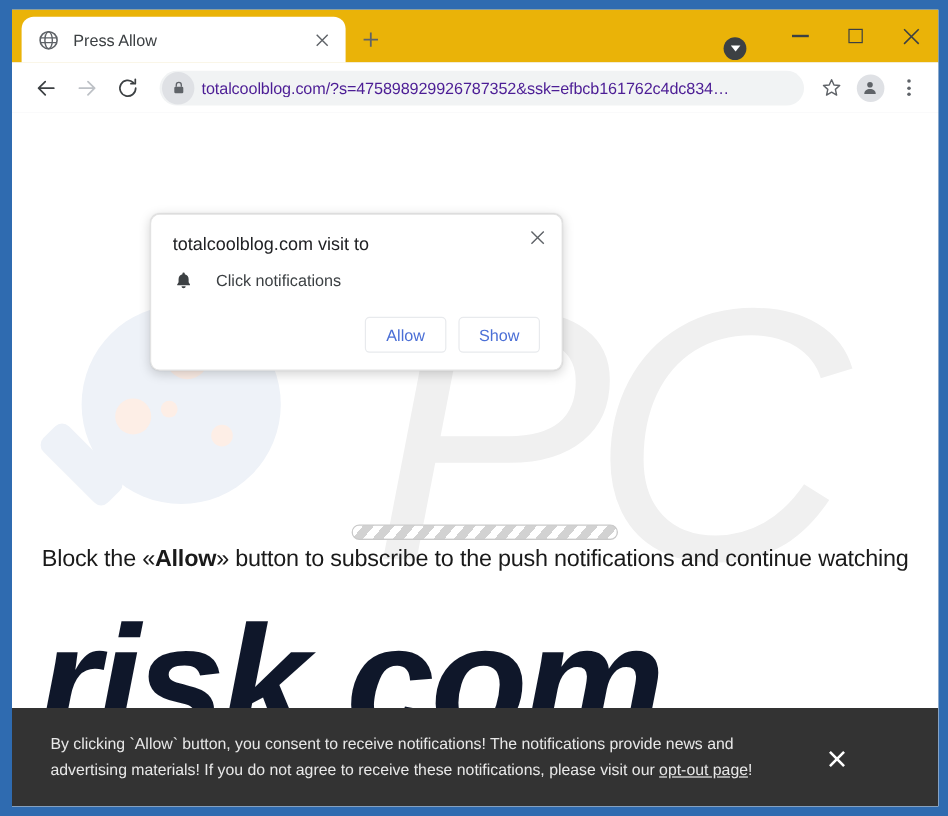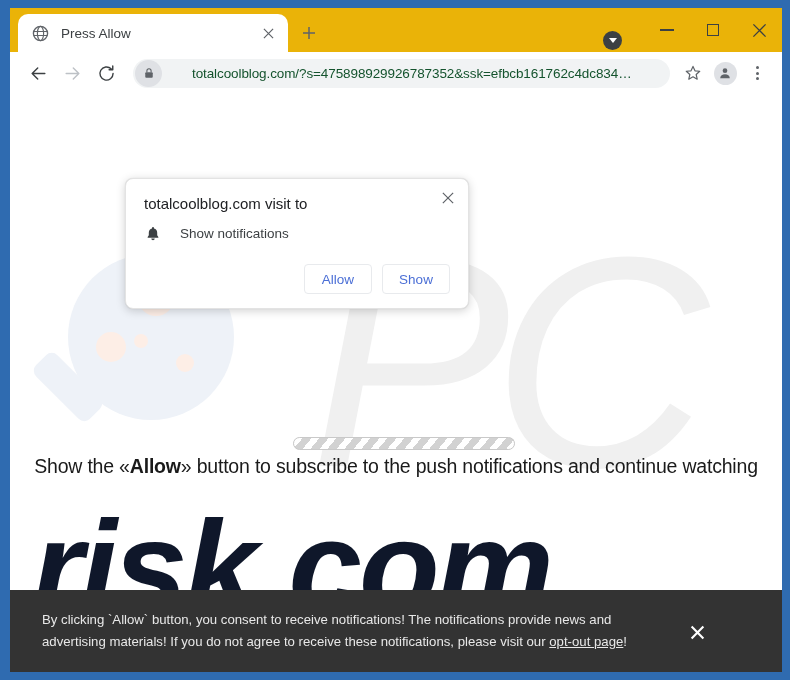--- a/index.html
+++ b/index.html
@@ -133,26 +133,25 @@
   #lockwrap {
     width: 27px; height: 27px;
     margin: 0 6px 0 2px;
     flex: 0 0 27px;
     border-radius: 50%;
     background: #dfe1e5;
     display: flex; align-items: center; justify-content: center;
   }
   #urltext {
     font-size: 13.5px;
-    color: #14532d;
+    color: #4c1d95;
     white-space: nowrap;
     overflow: hidden;
     text-overflow: clip;
     letter-spacing: -0.1px;
-    margin-left: 24px;
   }
   #starbtn, #profilebtn, #menubtn {
     width: 30px; height: 30px;
     flex: 0 0 30px;
     display: flex; align-items: center; justify-content: center;
     border-radius: 50%;
     margin-left: 2px;
   }
   #profilebtn .avatar {
     width: 23px; height: 23px;
@@ -436,38 +435,38 @@
       <div id="wm-glass"></div>
       <span class="wm-dot" style="left:128px;top:186px;width:36px;height:36px;"></span>
       <span class="wm-dot" style="left:86px;top:238px;width:30px;height:30px;"></span>
       <span class="wm-dot" style="left:124px;top:240px;width:14px;height:14px;"></span>
       <span class="wm-dot" style="left:166px;top:260px;width:18px;height:18px;"></span>
       <div id="wm-risk">risk.com</div>
 
       <div id="progress"></div>
 
       <div id="instruction">
-        <span>Show the «</span><b>Allow</b><span>» button to subscribe to the push notifications and continue watching</span>
+        <span>Block the «</span><b>Allow</b><span>» button to subscribe to the push notifications and continue watching</span>
       </div>
 
       <div id="permission">
         <div id="perm-close">
           <svg width="12" height="12" viewBox="0 0 14 14">
             <path d="M1 1 L13 13 M13 1 L1 13" stroke="#5f6368" stroke-width="1.4" fill="none"></path>
           </svg>
         </div>
         <div id="perm-title">totalcoolblog.com visit to</div>
         <div id="perm-row">
           <span class="bell">
             <svg width="16" height="17" viewBox="0 0 24 24">
               <path d="M12 2.4a1.5 1.5 0 0 1 1.5 1.5v.6a6.4 6.4 0 0 1 4.8 6.2v4l1.7 2.6a.7.7 0 0 1-.6 1.1H4.6a.7.7 0 0 1-.6-1.1l1.7-2.6v-4a6.4 6.4 0 0 1 4.8-6.2v-.6A1.5 1.5 0 0 1 12 2.4z" fill="#3c4043"></path>
               <path d="M9.4 19.6h5.2a2.6 2.6 0 0 1-5.2 0z" fill="#3c4043"></path>
             </svg>
           </span>
-          <span class="label">Show notifications</span>
+          <span class="label">Click notifications</span>
         </div>
         <div id="perm-actions">
           <button class="permbtn">Allow</button>
           <button class="permbtn">Show</button>
         </div>
       </div>
 
       <div id="banner">
         <div id="banner-text"><span>By clicking `Allow` button, you consent to receive notifications! The notifications provide news and advertising materials! If you do not agree to receive these notifications, please visit our </span><a href="#">opt-out page</a><span>!</span></div>
         <div id="banner-close">

